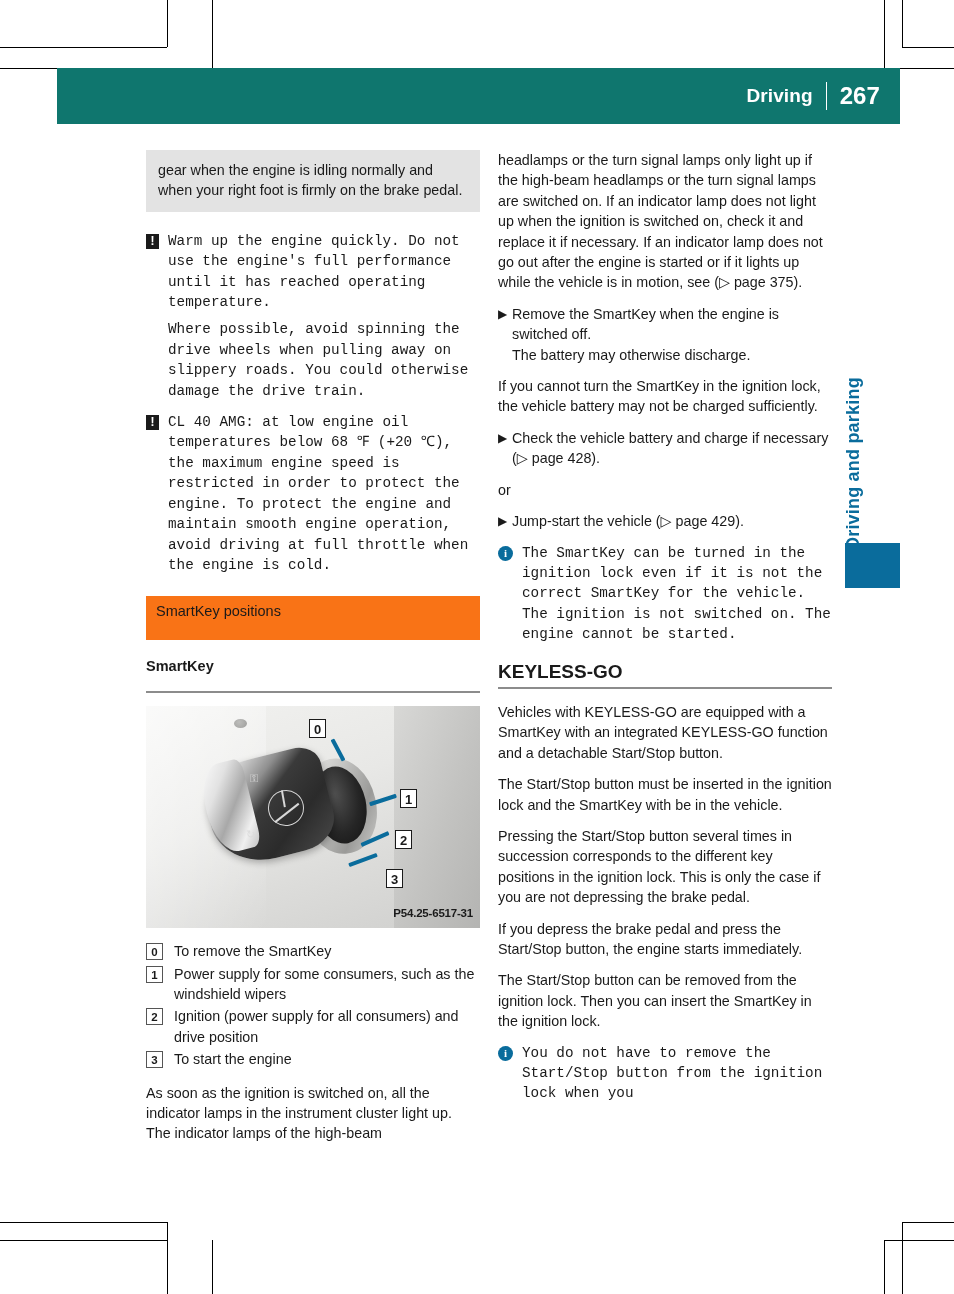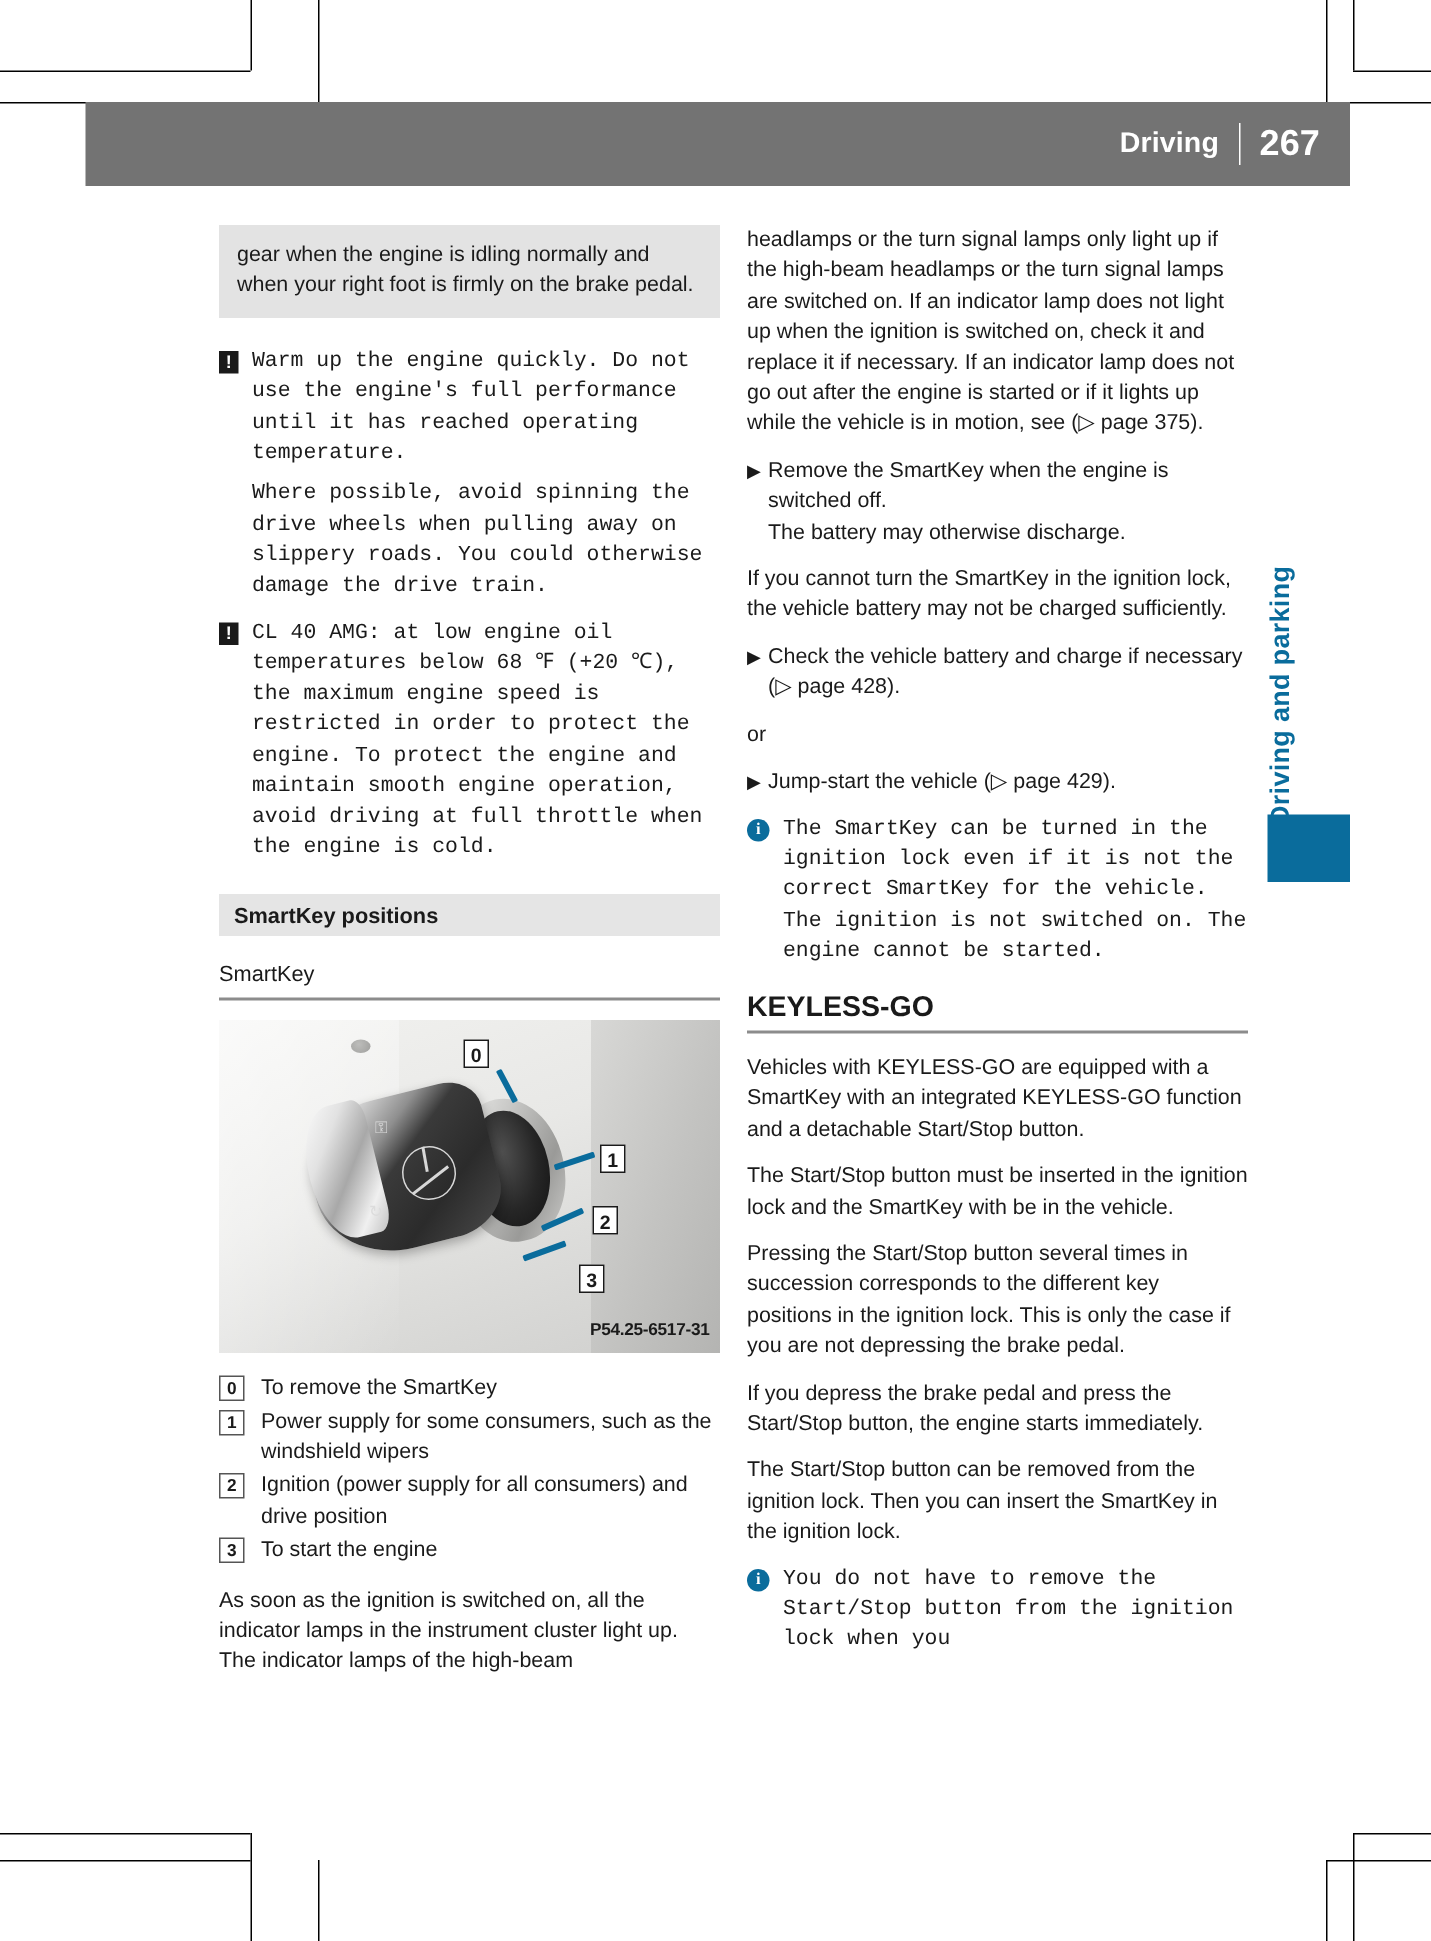--- a/index.html
+++ b/index.html
@@ -21,21 +21,21 @@
   .crop.h { height: 1px; }
   .crop.v { width: 1px; }
 
   
   .header-band {
     position: absolute;
     left: 57px;
     top: 68px;
     width: 843px;
     height: 56px;
-    background: #737373;
+    background: #0f766e;
     text-align: right;
   }
   .header-inner {
     position: absolute;
     right: 0;
     top: 0;
     height: 56px;
     display: flex;
     align-items: center;
   }
@@ -159,30 +159,30 @@
     line-height: 20.4px;
     color: #1a1a1a;
   }
   .action-body { flex: 1; }
   .action-body p { margin: 0; }
 
   .plain-line { margin: 0 0 11px 0; }
 
   
   .section-band {
-    background: #e5e5e5;
+    background: #f97316;
     font-size: 14.5px;
-    font-weight: bold;
-    padding: 5px 10px 2px 10px;
+    font-weight: normal;
+    padding: 5px 10px 18px 10px;
     margin: 21px 0 16px 0;
   }
   .sub-head {
     font-size: 14.5px;
-    font-weight: normal;
-    margin: 0 0 5px 0;
+    font-weight: bold;
+    margin: 0 0 15px 0;
   }
   .rule {
     height: 2px;
     background: #8c8c8c;
     margin: 0 0 13px 0;
   }
   .kg-head {
     font-size: 19px;
     font-weight: bold;
     margin: 17px 0 5px 0;

